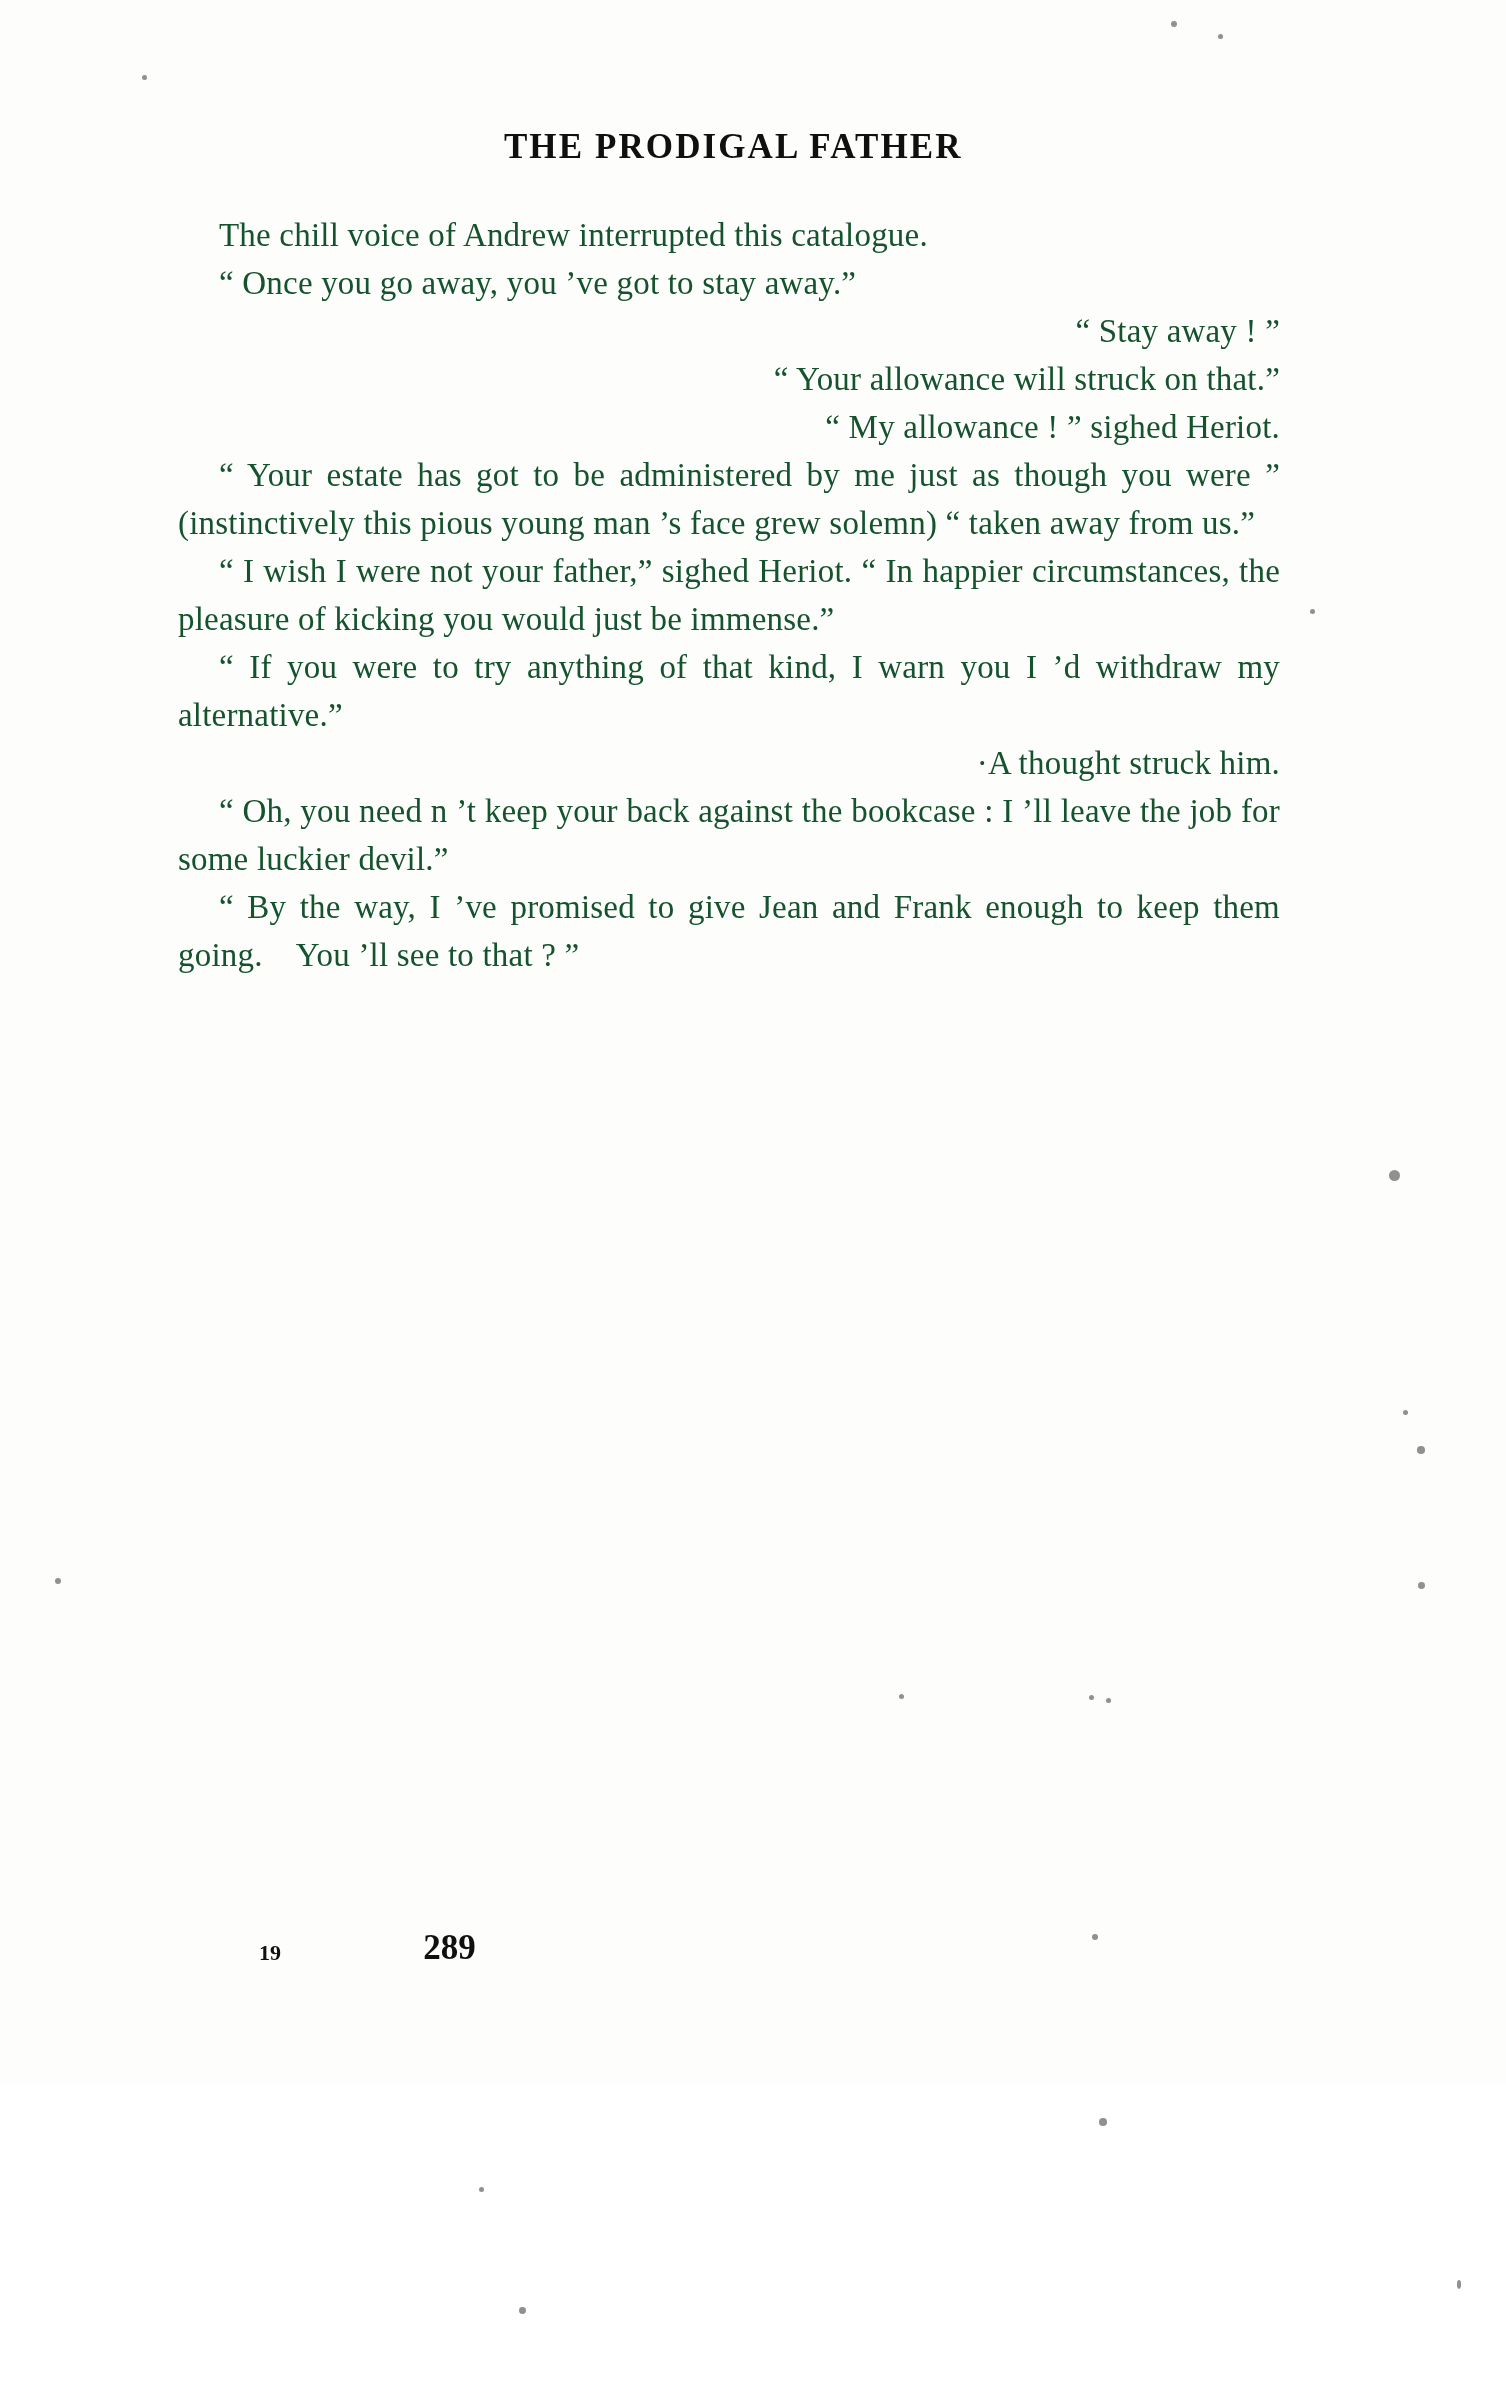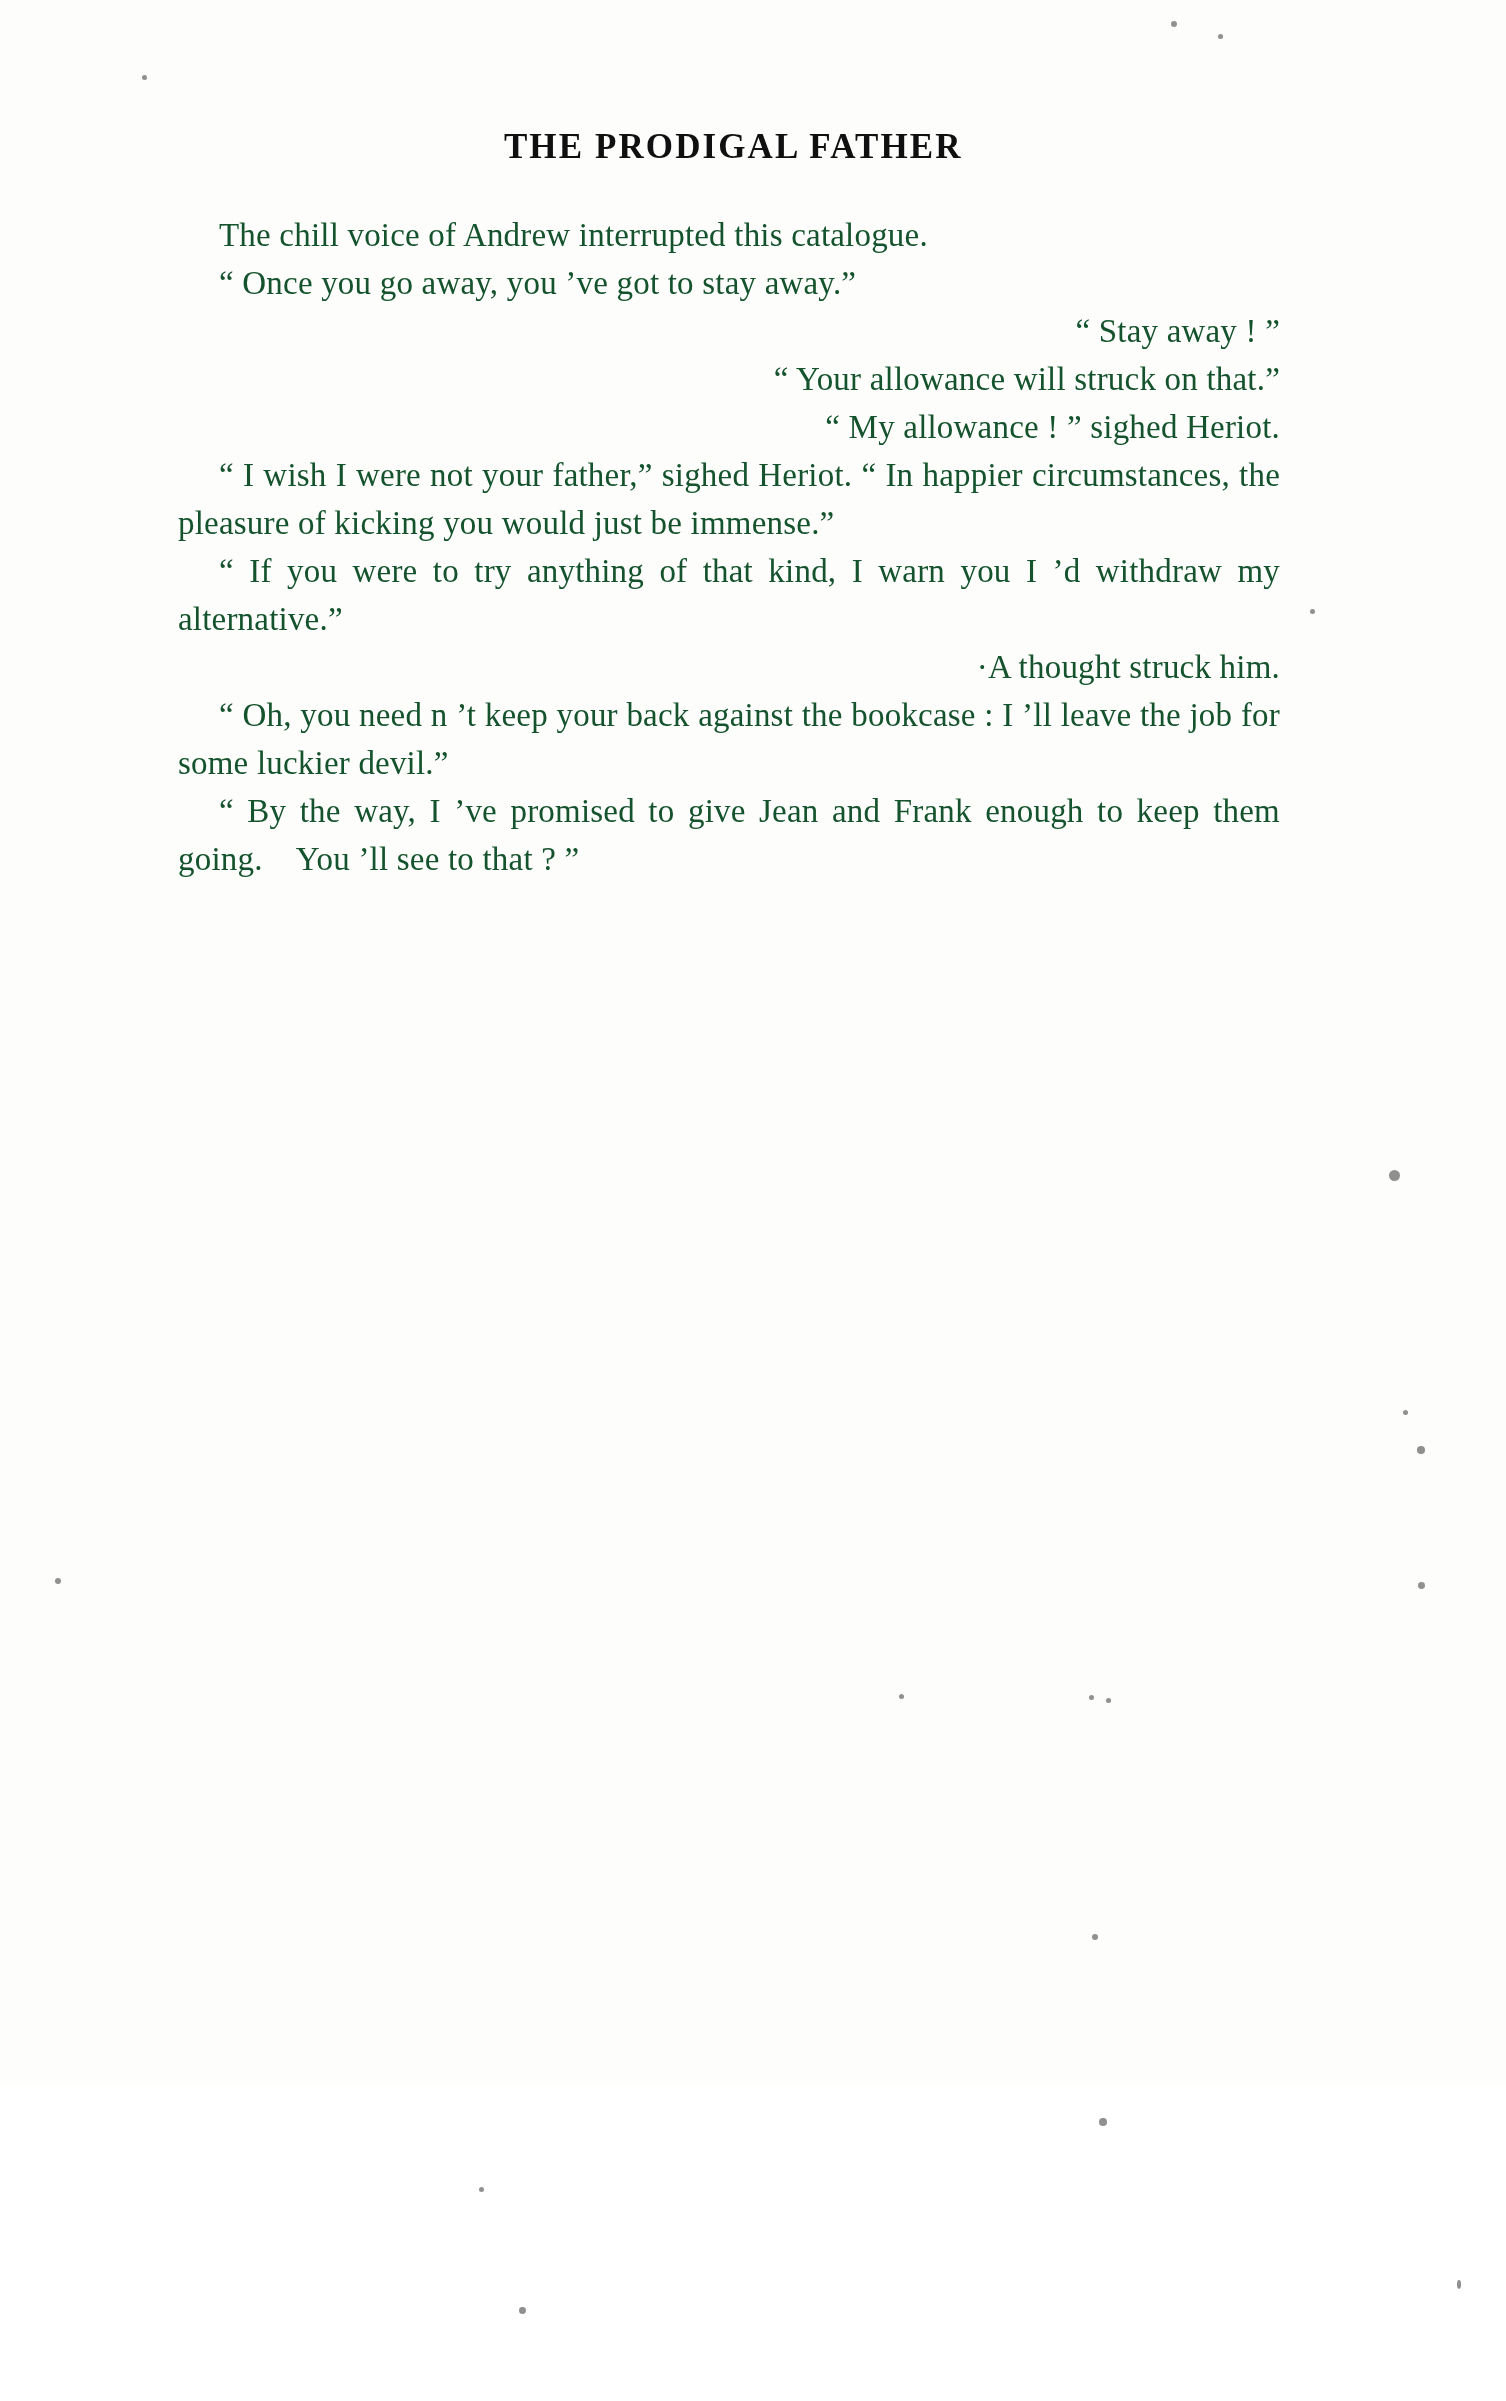--- a/index.html
+++ b/index.html
@@ -110,23 +110,28 @@
   <div class="content">
 
     <h1 class="running-head">THE PRODIGAL FATHER</h1>
 
     <div class="body-text">
       <p class="indent">The chill voice of Andrew interrupted this catalogue.</p>
       <p class="indent">“ Once you go away, you ’ve got to stay away.”</p>
       <p class="indent nojust">“ Stay away ! ”</p>
       <p class="indent nojust">“ Your allowance will struck on that.”</p>
       <p class="indent nojust">“ My allowance ! ” sighed Heriot.</p>
+      <p class="indent">“ Your estate has got to be administered by me just as though you were ” (instinctively this pious young man ’s face grew solemn) “ taken away from us.”</p>
       <p class="indent">“ I wish I were not your father,” sighed Heriot. “ In happier circumstances, the pleasure of kicking you would just be immense.”</p>
       <p class="indent">“ If you were to try anything of that kind, I warn you I ’d withdraw my alternative.”</p>
       <p class="indent nojust">·A thought struck him.</p>
       <p class="indent">“ Oh, you need n ’t keep your back against the bookcase : I ’ll leave the job for some luckier devil.”</p>
       <p class="indent">“ By the way, I ’ve promised to give Jean and Frank enough to keep them going. You ’ll see to that ? ”</p>
     </div>
   </div>
 
+  <div class="footer">
+    <span class="signature">19</span>
+    <span class="folio">289</span>
+  </div>
 
 </div>
 
 
 </body></html>

